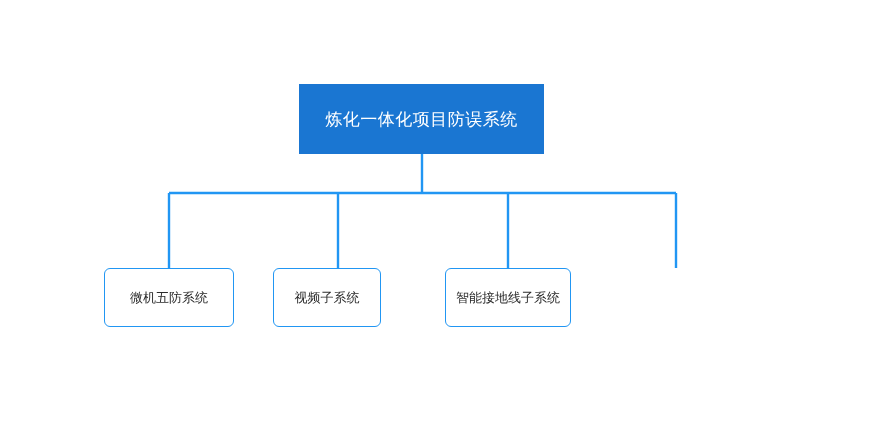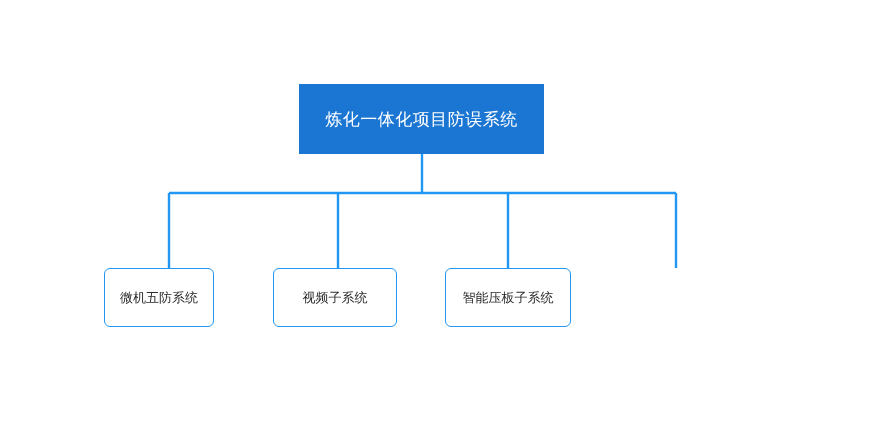--- a/index.html
+++ b/index.html
@@ -48,22 +48,22 @@
   .node-leaf {
     top: 268px;
     height: 59px;
     background: #ffffff;
     border: 1.6px solid #2196f3;
     border-radius: 6px;
     color: #2b2b2b;
     font-size: 13px;
     font-weight: normal;
   }
-  .leaf-0 { left: 104px; width: 110px; font-family: Liberation Mono, monospace; }
-  .leaf-1 { left: 273px; width: 124px; }
+  .leaf-0 { left: 104px; width: 130px; font-family: Liberation Mono, monospace; }
+  .leaf-1 { left: 273px; width: 108px; }
   .leaf-2 { left: 445px; width: 126px; }
   .leaf-3 { left: 613px; width: 126px; }
   .node-label {
     display: block;
     white-space: nowrap;
   }
 </style>
 </head>
 <body>
 
@@ -86,17 +86,17 @@
 
   <div class="node node-leaf leaf-0">
     <span class="node-label">微机五防系统</span>
   </div>
 
   <div class="node node-leaf leaf-1">
     <span class="node-label">视频子系统</span>
   </div>
 
   <div class="node node-leaf leaf-2">
-    <span class="node-label">智能压板子系统</span>
+    <span class="node-label">智能接地线子系统</span>
   </div>
 
 
 </div>
 
 </body></html>

